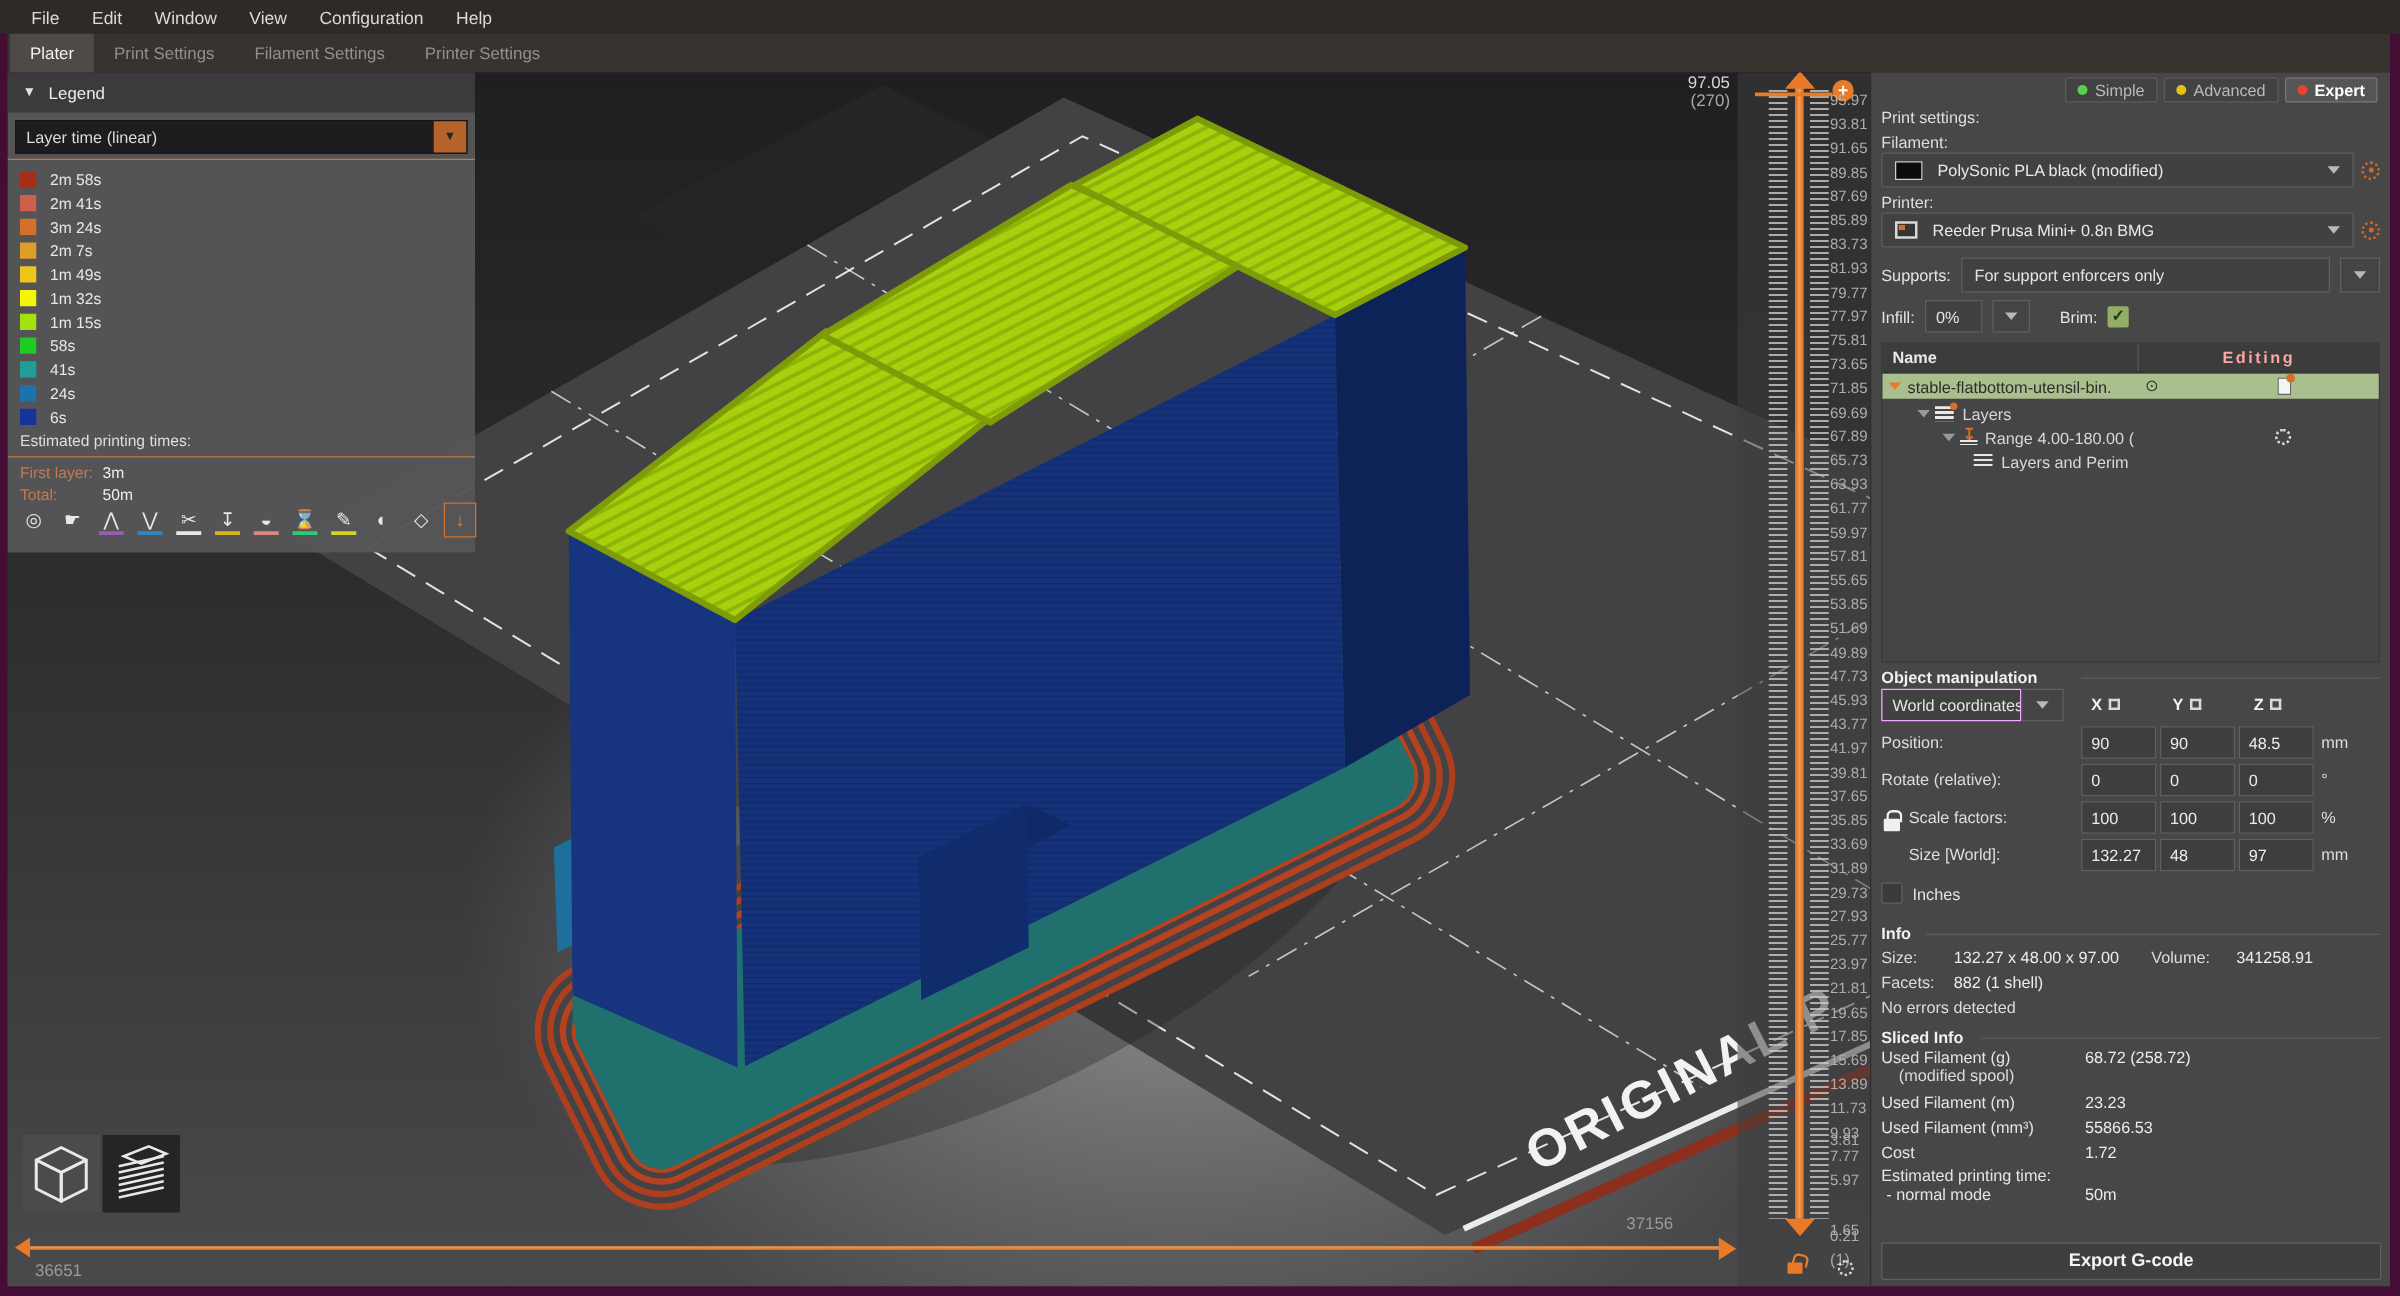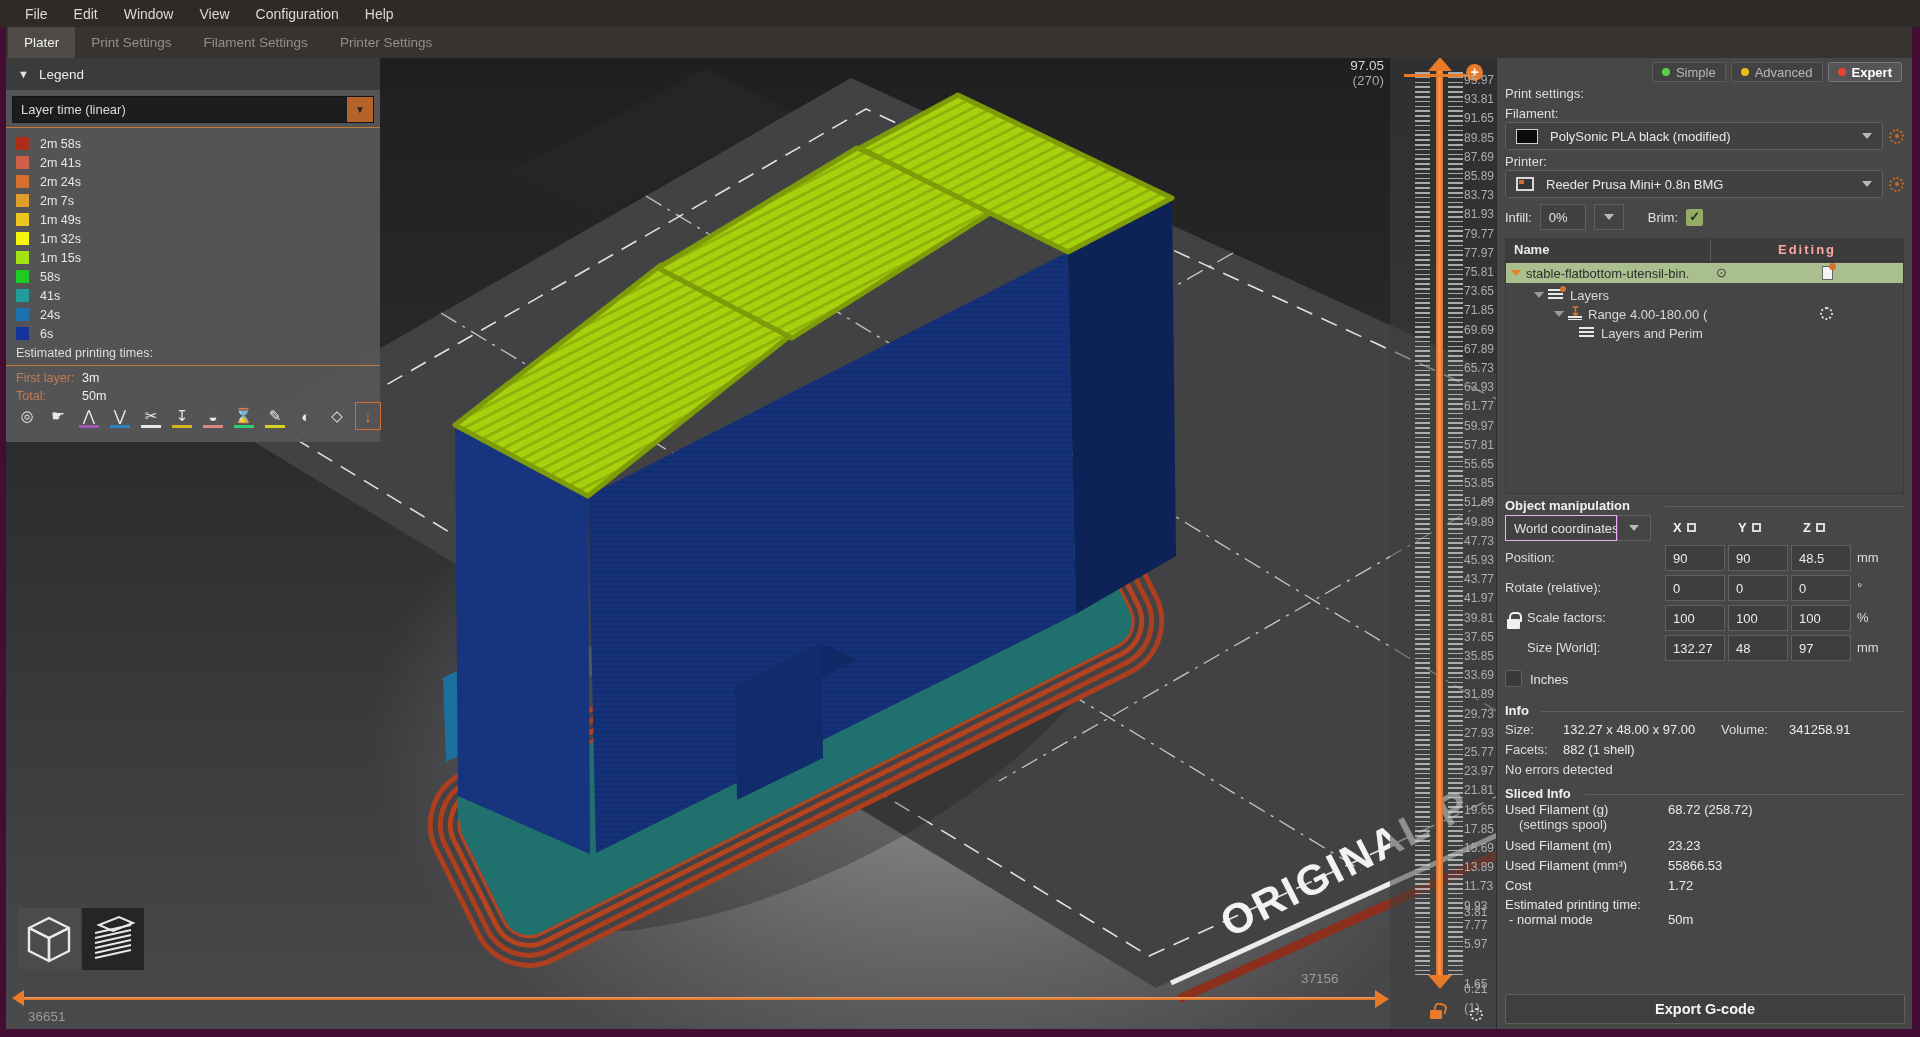--- a/index.html
+++ b/index.html
@@ -297,21 +297,21 @@
             <div class="legend-row">
               <span class="legend-swatch" style="background: rgb(170, 46, 23);"></span>
               <span class="legend-label">2m 58s</span>
             </div>
             <div class="legend-row">
               <span class="legend-swatch" style="background: rgb(205, 95, 75);"></span>
               <span class="legend-label">2m 41s</span>
             </div>
             <div class="legend-row">
               <span class="legend-swatch" style="background: rgb(212, 112, 44);"></span>
-              <span class="legend-label">2m 24s</span>
+              <span class="legend-label">3m 24s</span>
             </div>
             <div class="legend-row">
               <span class="legend-swatch" style="background: rgb(223, 158, 40);"></span>
               <span class="legend-label">2m 7s</span>
             </div>
             <div class="legend-row">
               <span class="legend-swatch" style="background: rgb(236, 197, 29);"></span>
               <span class="legend-label">1m 49s</span>
             </div>
             <div class="legend-row">
@@ -527,20 +527,29 @@
       <div class="flabel">Printer:</div>
       <div class="combo-row">
         <div class="combo">
           <span class="printer-ic"></span>
           <span class="txt">Reeder Prusa Mini+ 0.8n BMG</span>
           <span class="chev"></span>
         </div>
         <span class="gear-dot"></span>
       </div>
 
+      <div class="supports-row">
+        <span>Supports:</span>
+        <div class="supports-field">
+          <span>For support enforcers only</span>
+        </div>
+        <div class="chev-btn">
+            <span class="chev"></span>
+          </div>
+      </div>
 
       <div class="infill-row">
         <span>Infill:</span>
         <div class="small-field">
           <span>0%</span>
         </div>
         <div class="chev-btn-s">
             <span class="chev"></span>
           </div>
         <span style="margin-left:16px">Brim:</span>
@@ -648,21 +657,21 @@
         <div class="ig-row">
           <span class="ig-l">No errors detected</span>
         </div>
       </div>
 
       <div class="section-title" style="--tw:80px; margin-top:4px">Sliced Info</div>
       <div class="sliced-rows">
         <div class="sl-row">
           <div class="sl-l">Used Filament (g)</div>
           <span class="sl-v">68.72 (258.72)</span>
-          <div class="sl-sub">(settings spool)</div>
+          <div class="sl-sub">(modified spool)</div>
         </div>
         <div class="sl-row" style="margin-top:6px">
           <div class="sl-l">Used Filament (m)</div>
           <span class="sl-v">23.23</span>
         </div>
         <div class="sl-row" style="margin-top:5px">
           <div class="sl-l">Used Filament (mm³)</div>
           <span class="sl-v">55866.53</span>
         </div>
         <div class="sl-row" style="margin-top:5px">

